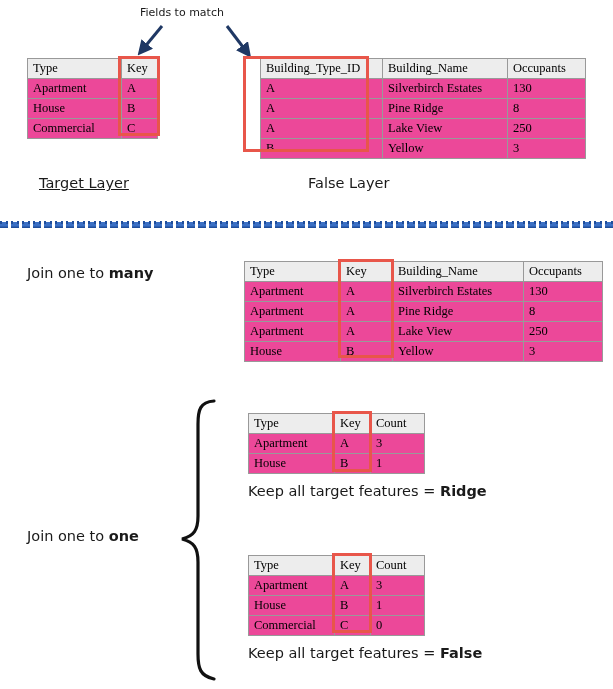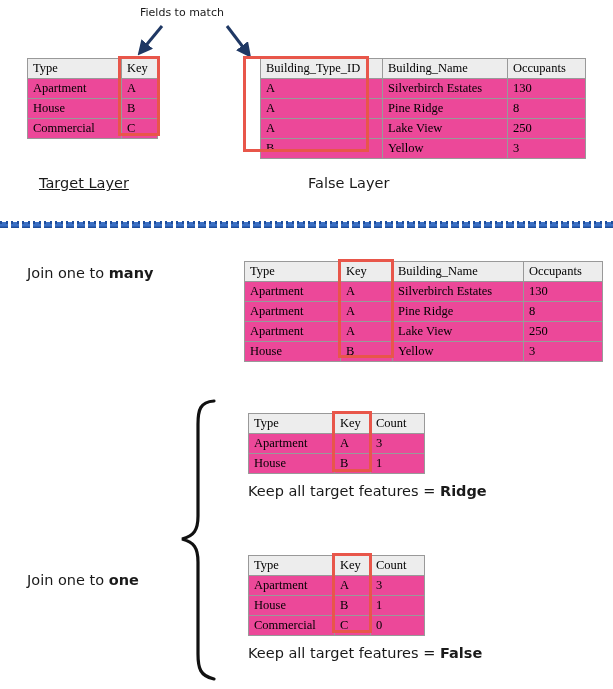--- a/index.html
+++ b/index.html
@@ -219,21 +219,21 @@
     <tr>
       <td>House</td>
       <td>B</td>
       <td>Yellow</td>
       <td>3</td>
     </tr>
   </tbody>
 </table>
 <div class="hl" style="left:338px; top:259px; width:56px; height:99px;"></div>
 
-<div class="abs lbl" style="left:27px; top:528px;margin-top:44px;">
+<div class="abs lbl" style="left:27px; top:528px;">
   <span>Join one to </span><b>one</b>
 </div>
 
 <svg class="brace-svg" style="left:172px; top:398px;" width="50" height="288" viewBox="0 0 50 288">
   <path d="M42,3
            C28,4 26,12 26,26
            L26,118
            C26,132 22,138 10,141
            C22,144 26,150 26,164
            L26,256

